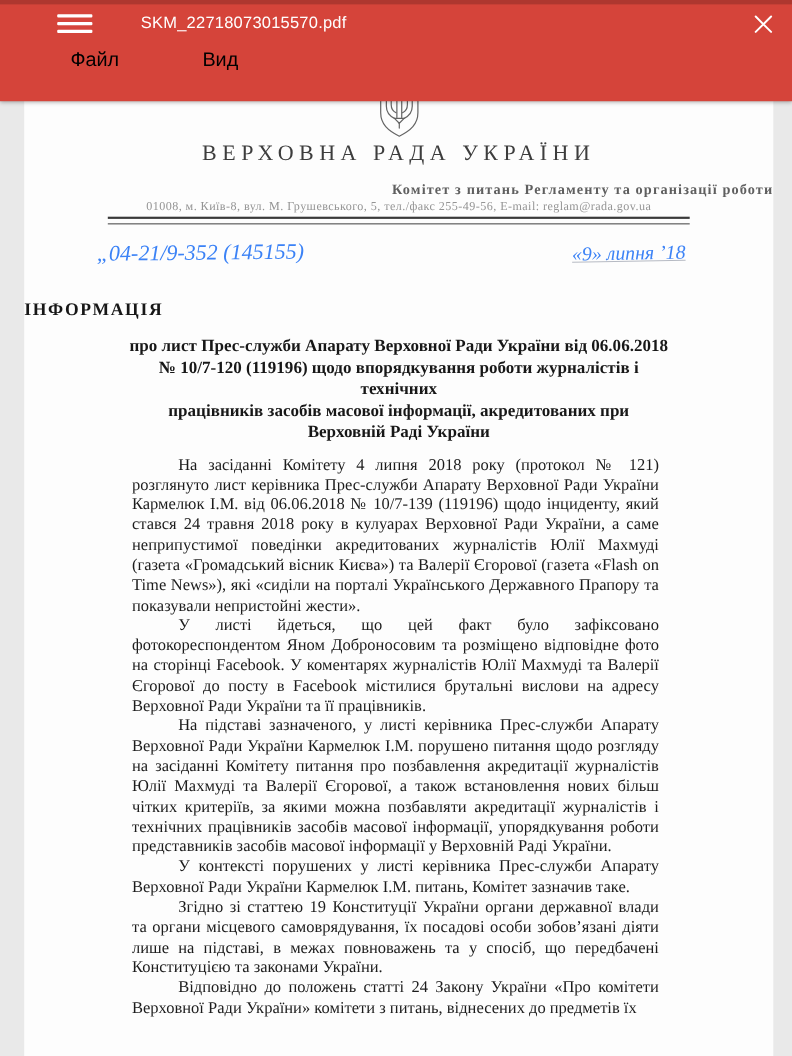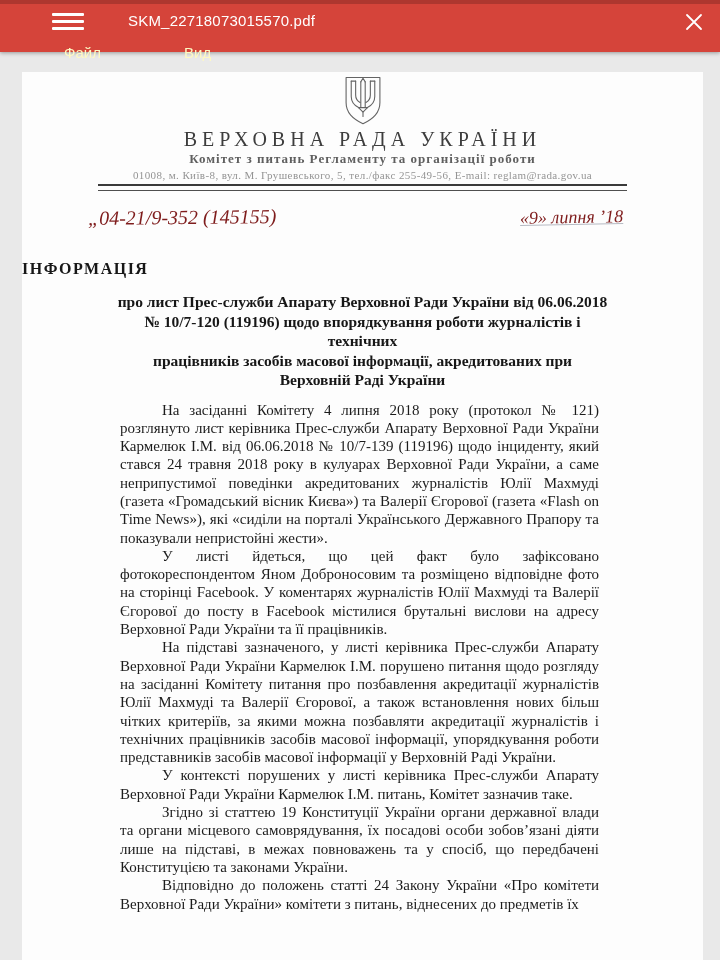--- a/index.html
+++ b/index.html
@@ -3,67 +3,67 @@
 <meta charset="utf-8">
 <style>
   html,body{margin:0;padding:0;}
   body{
     width:720px;height:960px;position:relative;overflow:hidden;
     background:#e9e9e9;
     font-family:"Liberation Sans",sans-serif;
   }
   
   .appbar{
-    position:absolute;top:0;left:0;right:0;height:52px;
+    position:absolute;top:0;left:0;right:0;height:92px;
     background:#d5443a;z-index:10;
     box-shadow:0 1px 4px rgba(0,0,0,.35);
   }
   .status-shade{position:absolute;top:0;left:0;right:0;height:4px;background:rgba(0,0,0,.18);}
   .hamburger{position:absolute;left:52px;top:13px;width:32px;height:18px;cursor:pointer;}
   .hamburger span{display:block;height:3px;background:#fff;border-radius:1px;margin-bottom:4px;}
   .filename{
     position:absolute;left:128px;top:12px;
     color:#ffffff;font-size:15px;letter-spacing:.2px;
   }
   .close-btn{position:absolute;right:14px;top:10px;width:24px;height:24px;cursor:pointer;}
   .close-btn svg{width:24px;height:24px;}
   .menu-item{
-    position:absolute;top:44px;color:#fef9c3;font-size:15px;cursor:pointer;
+    position:absolute;top:44px;color:#000000;font-size:18px;cursor:pointer;
   }
   .menu-file{left:64px;}
   .menu-view{left:184px;}
 
   
   .page{
     position:absolute;top:72px;left:22px;width:681px;bottom:0;
     background:#fdfdfd;
     font-family:Liberation Serif, serif;color:#1e1e1e;
   }
   .emblem{display:block;margin:4px auto 0;width:46px;height:50px;opacity:.85;}
   .org-name{
     margin-top:2px;text-align:center;
     font-size:20px;line-height:22px;letter-spacing:5px;
     color:#3d3d3d;filter:blur(.3px);
   }
   .committee{
     text-align:center;font-size:13px;line-height:14px;font-weight:bold;
     letter-spacing:1px;color:#5f5f5f;filter:blur(.35px);
   }
-  .committee-first{margin-top:2px;}
+  .committee-first{margin-top:15px;text-align:right;}
   .address{
     margin-top:3px;text-align:center;font-size:11px;line-height:12px;
     letter-spacing:.4px;color:#949494;filter:blur(.3px);
   }
   .rule{
     margin:3px 76px 0 76px;height:4px;
     border-top:2.5px solid #3a3a3a;border-bottom:1.2px solid #4f4f4f;
   }
   .handwriting-row{
     margin:13px 80px 0 66px;display:flex;justify-content:space-between;
-    font-style:italic;color:#7f1d1d;line-height:26px;gap:24px;
+    font-style:italic;color:#3b82f6;line-height:26px;gap:24px;
   }
   .hw-left{font-size:20px;transform:rotate(-.6deg);}
   .hw-right{font-size:18px;text-decoration:underline;text-decoration-color:#b6bac3;transform:rotate(-1deg);}
   .doc-title{
     margin-top:31px;
     font-size:16px;line-height:16px;font-weight:bold;letter-spacing:1.5px;color:#171717;
   }
   .doc-subject{
     margin:15px 95px 0 95px;text-align:center;
     font-size:15.5px;line-height:19.5px;font-weight:bold;color:#171717;

